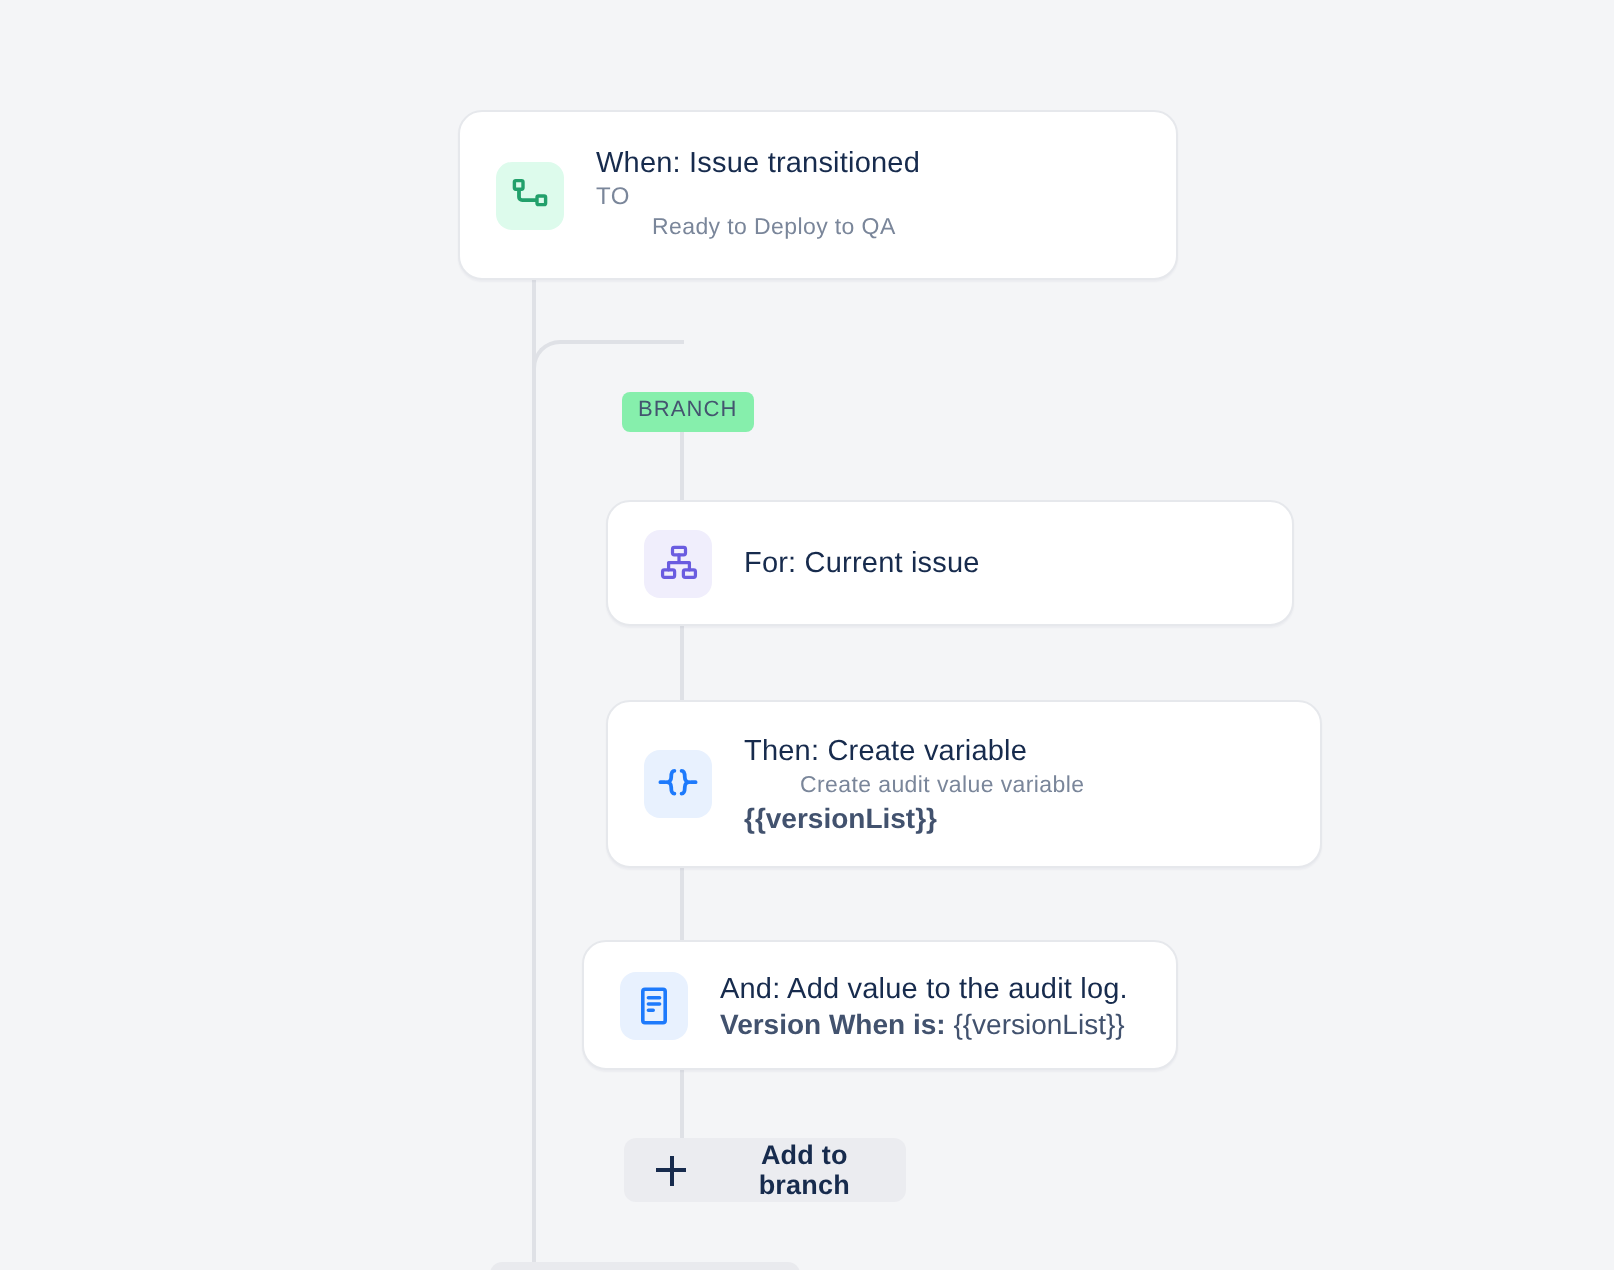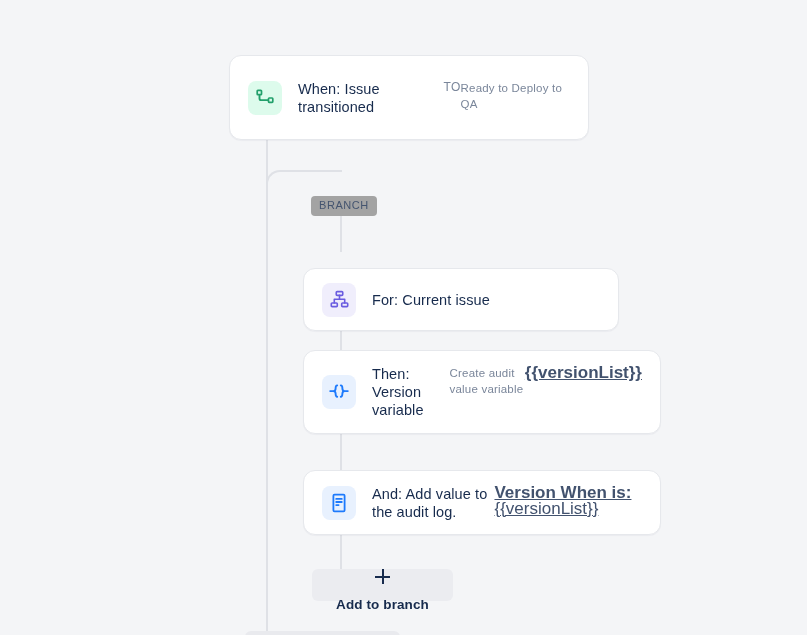--- a/index.html
+++ b/index.html
@@ -63,53 +63,53 @@
     border-radius: 8px;
     display: flex;
     align-items: center;
     justify-content: center;
     margin-right: 16px;
   }
   .icon-green  { background: #ddfbec; }
   .icon-purple { background: #f0eefc; }
   .icon-blue   { background: #e8f1fe; }
 
-  .card-text { display: flex; flex-direction: row; justify-content: space-between; }
+  .card-text { display: flex; flex-direction: column; justify-content: space-between; }
 
   .title {
     font-size: 14.5px;
     color: #172b4d;
     line-height: 18px;
     letter-spacing: 0.1px;
   }
   .sub {
     font-size: 11.5px;
     color: #7a869a;
     line-height: 16px;
     letter-spacing: 0.2px;
+    margin-left: 28px;
   }
   .sub-upper {
     font-size: 12px;
     color: #7a869a;
     line-height: 15px;
     letter-spacing: 0.3px;
   }
   .sub-strong {
-    font-size: 17px;
+    font-size: 14px;
     color: #42526e;
     font-weight: bold;
     line-height: 16px;
-    text-decoration: underline;
   }
   .sub-strong .reg { font-weight: normal; }
 
   
   .branch-pill {
     position: absolute;
-    background: #a3a3a3;
+    background: #86efac;
     border-radius: 4px;
     padding: 3px 8px 4px 8px;
     font-size: 11px;
     letter-spacing: 0.55px;
     color: #44546f;
     z-index: 4;
     line-height: 13px;
   }
 
   
@@ -119,21 +119,20 @@
     border: none;
     border-radius: 6px;
     display: flex;
     align-items: center;
     gap: 28px;
     padding: 0 16px;
     height: 32px;
     z-index: 4;
     cursor: pointer;
     font-family: "Liberation Sans", sans-serif;
-    flex-direction: column;
   }
   .add-btn .plus {
     position: relative;
     width: 15px;
     height: 15px;
     display: inline-block;
   }
   .add-btn .plus:before,
   .add-btn .plus:after {
     content: "";
@@ -181,21 +180,21 @@
     </div>
     <div class="card-text">
       <div class="title">When: Issue transitioned</div>
       <div class="sub-upper">TO</div>
       <div class="sub">Ready to Deploy to QA</div>
     </div>
   </div>
 
   <div class="branch-pill" style="left:311px; top:196px;">BRANCH</div>
 
-  <div class="card" style="left:303px; top:268px; width:316px; height:63px;">
+  <div class="card" style="left:303px; top:250px; width:344px; height:63px;">
     <div class="icon-box icon-purple">
       <svg width="21" height="21" viewBox="0 0 22 22" aria-hidden="true">
         <rect x="7.6" y="2.8" width="6.8" height="3.9" rx="0.9" fill="none" stroke="#6a5ce0" stroke-width="1.7"></rect>
         <rect x="2.4" y="14.6" width="6.3" height="3.9" rx="0.9" fill="none" stroke="#6a5ce0" stroke-width="1.7"></rect>
         <rect x="13.3" y="14.6" width="6.3" height="3.9" rx="0.9" fill="none" stroke="#6a5ce0" stroke-width="1.7"></rect>
         <path d="M11 6.7 V10.8 M5.55 14.6 V10.8 H16.45 V14.6" fill="none" stroke="#6a5ce0" stroke-width="1.7" stroke-linecap="round" stroke-linejoin="round"></path>
       </svg>
     </div>
     <div class="card-text">
       <div class="title">For: Current issue</div>
@@ -206,27 +205,27 @@
     <div class="icon-box icon-blue">
       <svg width="22" height="22" viewBox="0 0 22 22" aria-hidden="true">
         <path d="M9.2 4.4 C7.6 4.4 7.6 6.1 7.6 7.6 C7.6 9.3 6.6 10.1 5.4 10.1
                  C6.6 10.1 7.6 10.9 7.6 12.6 C7.6 14.1 7.6 15.8 9.2 15.8" fill="none" stroke="#1d7afc" stroke-width="1.9" stroke-linecap="round" stroke-linejoin="round"></path>
         <path d="M12.8 4.4 C14.4 4.4 14.4 6.1 14.4 7.6 C14.4 9.3 15.4 10.1 16.6 10.1
                  C15.4 10.1 14.4 10.9 14.4 12.6 C14.4 14.1 14.4 15.8 12.8 15.8" fill="none" stroke="#1d7afc" stroke-width="1.9" stroke-linecap="round" stroke-linejoin="round"></path>
         <path d="M2.2 10.1 H4.4 M17.6 10.1 H19.8" fill="none" stroke="#1d7afc" stroke-width="1.9" stroke-linecap="round"></path>
       </svg>
     </div>
     <div class="card-text">
-      <div class="title">Then: Version variable</div>
+      <div class="title">Then: Create variable</div>
       <div class="sub">Create audit value variable</div>
       <div class="sub-strong">{{versionList}}</div>
     </div>
   </div>
 
-  <div class="card" style="left:303px; top:470px; width:358px; height:65px;">
+  <div class="card" style="left:291px; top:470px; width:298px; height:65px;">
     <div class="icon-box icon-blue">
       <svg width="22" height="22" viewBox="0 0 22 22" aria-hidden="true">
         <rect x="5.4" y="2.6" width="11.2" height="16.8" rx="1.1" fill="none" stroke="#1d7afc" stroke-width="1.8"></rect>
         <path d="M8.2 6.9 H13.8 M8.2 10.0 H13.8 M8.2 13.1 H10.6" fill="none" stroke="#1d7afc" stroke-width="1.8" stroke-linecap="round"></path>
       </svg>
     </div>
     <div class="card-text">
       <div class="title">And: Add value to the audit log.</div>
       <div class="sub-strong">
         <span>Version When is:</span><span class="reg"> {{versionList}}</span>

